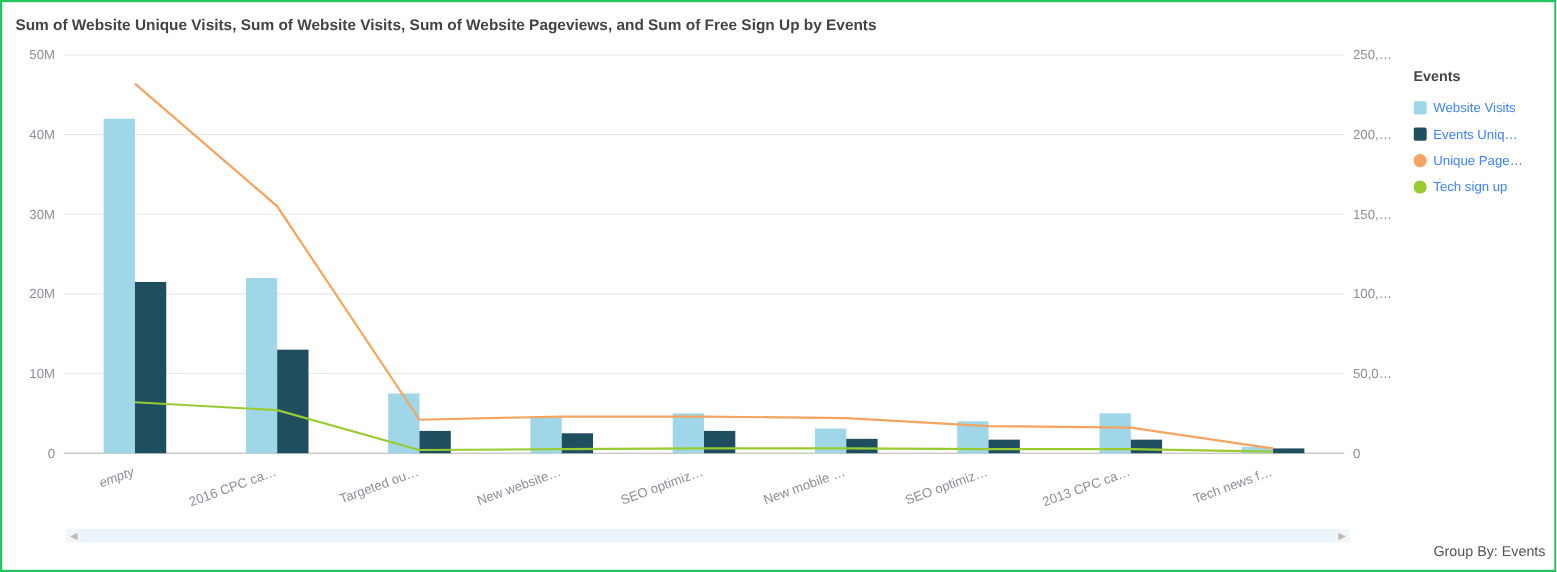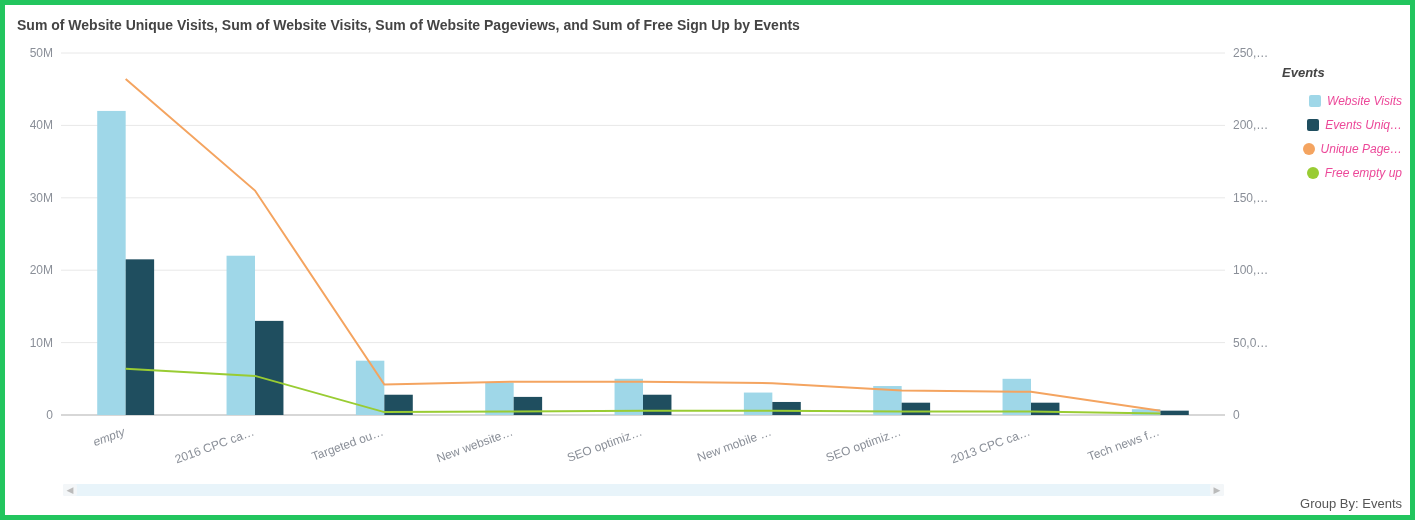--- a/index.html
+++ b/index.html
@@ -9,21 +9,21 @@
     height: 520px;
     font-family: -apple-system, "Segoe UI", Helvetica, Arial, sans-serif;
     background: #fff;
     color: #333;
     font-size: 13px;
   }
   .card {
     box-sizing: border-box;
     width: 1415px;
     height: 520px;
-    border: 5px solid #22c55e;
+    border: 2px solid #22c55e;
     padding: 6px 8px 6px 8px;
     position: relative;
   }
   .title {
     font-weight: 600;
     color: #444;
     font-size: 14px;
     padding: 6px 4px 4px 4px;
   }
   .chart-row {
@@ -33,38 +33,36 @@
     height: 455px;
   }
   .chart-area {
     flex: 1;
     position: relative;
   }
   .legend {
     width: 120px;
     margin-left: 8px;
     padding-top: 28px;
-    font-style: italic;
   }
   .legend-header {
     font-weight: 600;
     color: #444;
     margin-bottom: 14px;
   }
   .legend-item {
     display: flex;
     align-items: center;
     gap: 6px;
     margin-bottom: 10px;
     font-size: 12px;
-    color: #ec4899;
+    color: #3b82f6;
     white-space: nowrap;
     overflow: hidden;
     text-overflow: ellipsis;
-    justify-content: flex-end;
   }
   .swatch {
     width: 12px;
     height: 12px;
     border-radius: 2px;
     flex: none;
   }
   .swatch.circle {
     border-radius: 50%;
   }
@@ -187,21 +185,21 @@
       <div class="legend-item">
         <span class="swatch" style="background:#1f4e5f"></span>
         <span>Events Uniq…</span>
       </div>
       <div class="legend-item">
         <span class="swatch circle" style="background:#f4a460"></span>
         <span>Unique Page…</span>
       </div>
       <div class="legend-item">
         <span class="swatch circle" style="background:#99cc33"></span>
-        <span>Free empty up</span>
+        <span>Tech sign up</span>
       </div>
     </div>
 
   </div>
 
   <div class="x-caption">Group By: Events</div>
 
 </div>
 
 </body></html>

